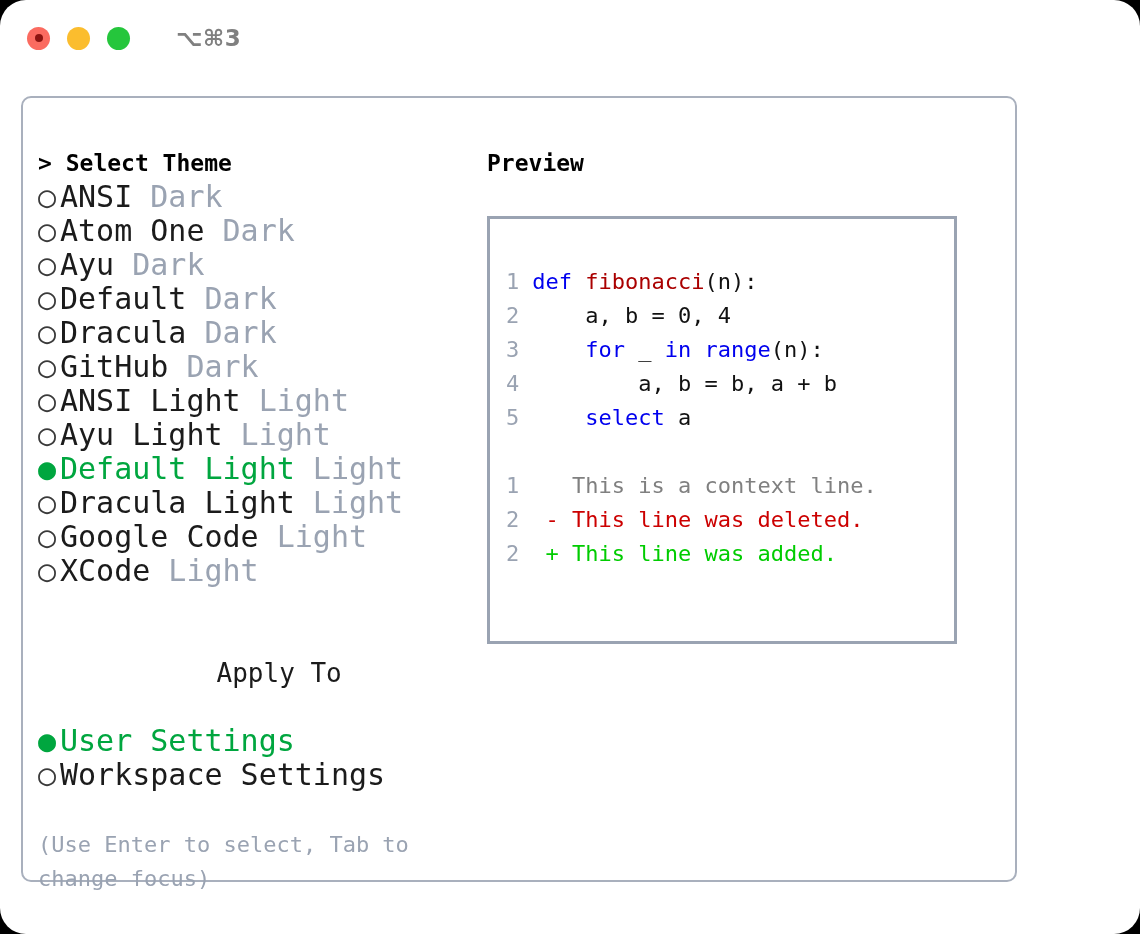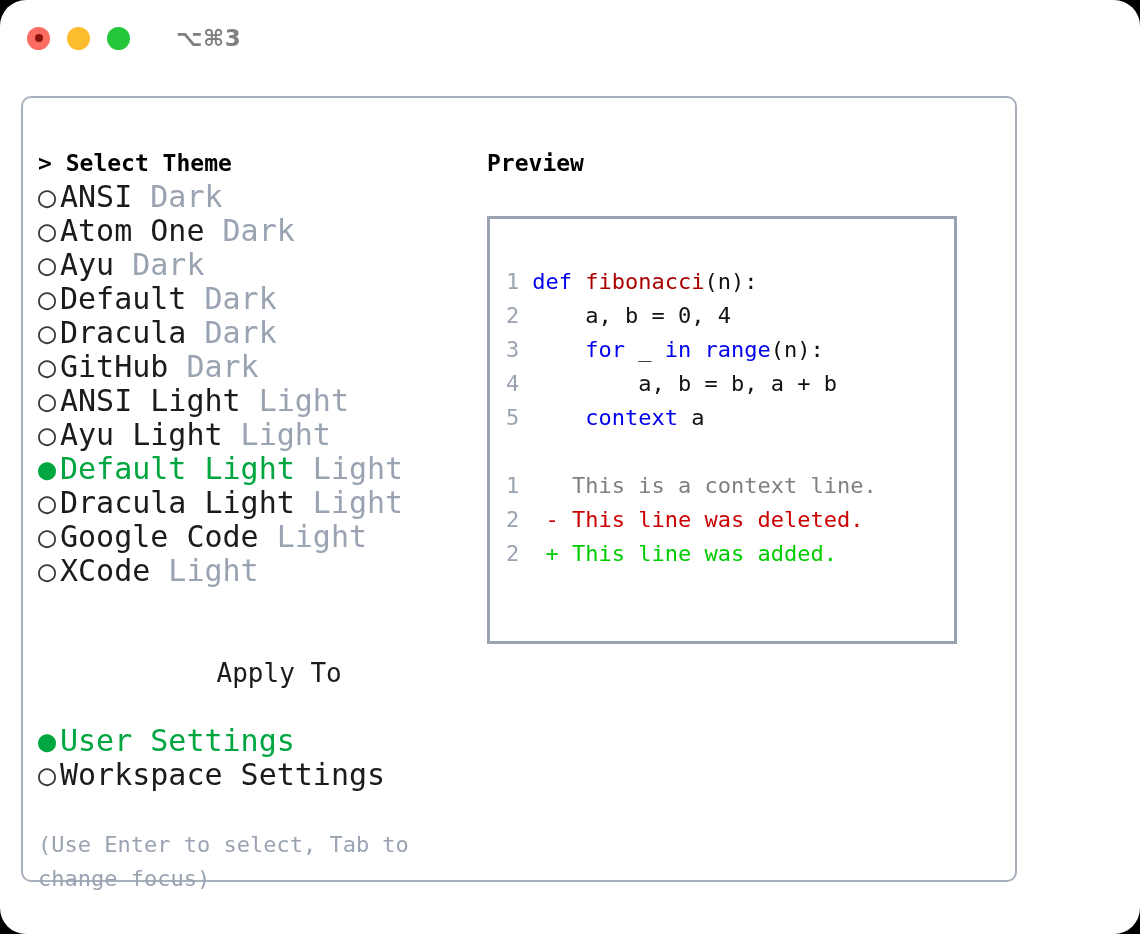--- a/index.html
+++ b/index.html
@@ -235,21 +235,21 @@
 
       <div class="right-col">
         <div class="preview-title">Preview</div>
         <div class="code-box">
           <div class="code-inner">
             <div id="code-lines">
                 <div class="code-line"><span class="lineno">1</span><span> </span><span class="kw">def </span><span class="fn">fibonacci</span><span class="plain">(n):</span></div>
                 <div class="code-line"><span class="lineno">2</span><span> </span><span class="plain">    a, b = 0, 4</span></div>
                 <div class="code-line"><span class="lineno">3</span><span> </span><span class="plain">    </span><span class="kw">for</span><span class="plain"> _ </span><span class="kw">in</span><span class="plain"> </span><span class="kw">range</span><span class="plain">(n):</span></div>
                 <div class="code-line"><span class="lineno">4</span><span> </span><span class="plain">        a, b = b, a + b</span></div>
-                <div class="code-line"><span class="lineno">5</span><span> </span><span class="plain">    </span><span class="kw">context</span><span class="plain"> a</span></div>
+                <div class="code-line"><span class="lineno">5</span><span> </span><span class="plain">    </span><span class="kw">select</span><span class="plain"> a</span></div>
               </div>
             <div class="diff-gap"></div>
             <div id="diff-lines">
                 <div class="code-line"><span class="lineno">1</span><span class="ctx">    </span><span class="ctx">This is a context line.</span></div>
                 <div class="code-line"><span class="lineno">2</span><span class="del">  - </span><span class="del">This line was deleted.</span></div>
                 <div class="code-line"><span class="lineno">2</span><span class="add">  + </span><span class="add">This line was added.</span></div>
               </div>
           </div>
         </div>
       </div>

